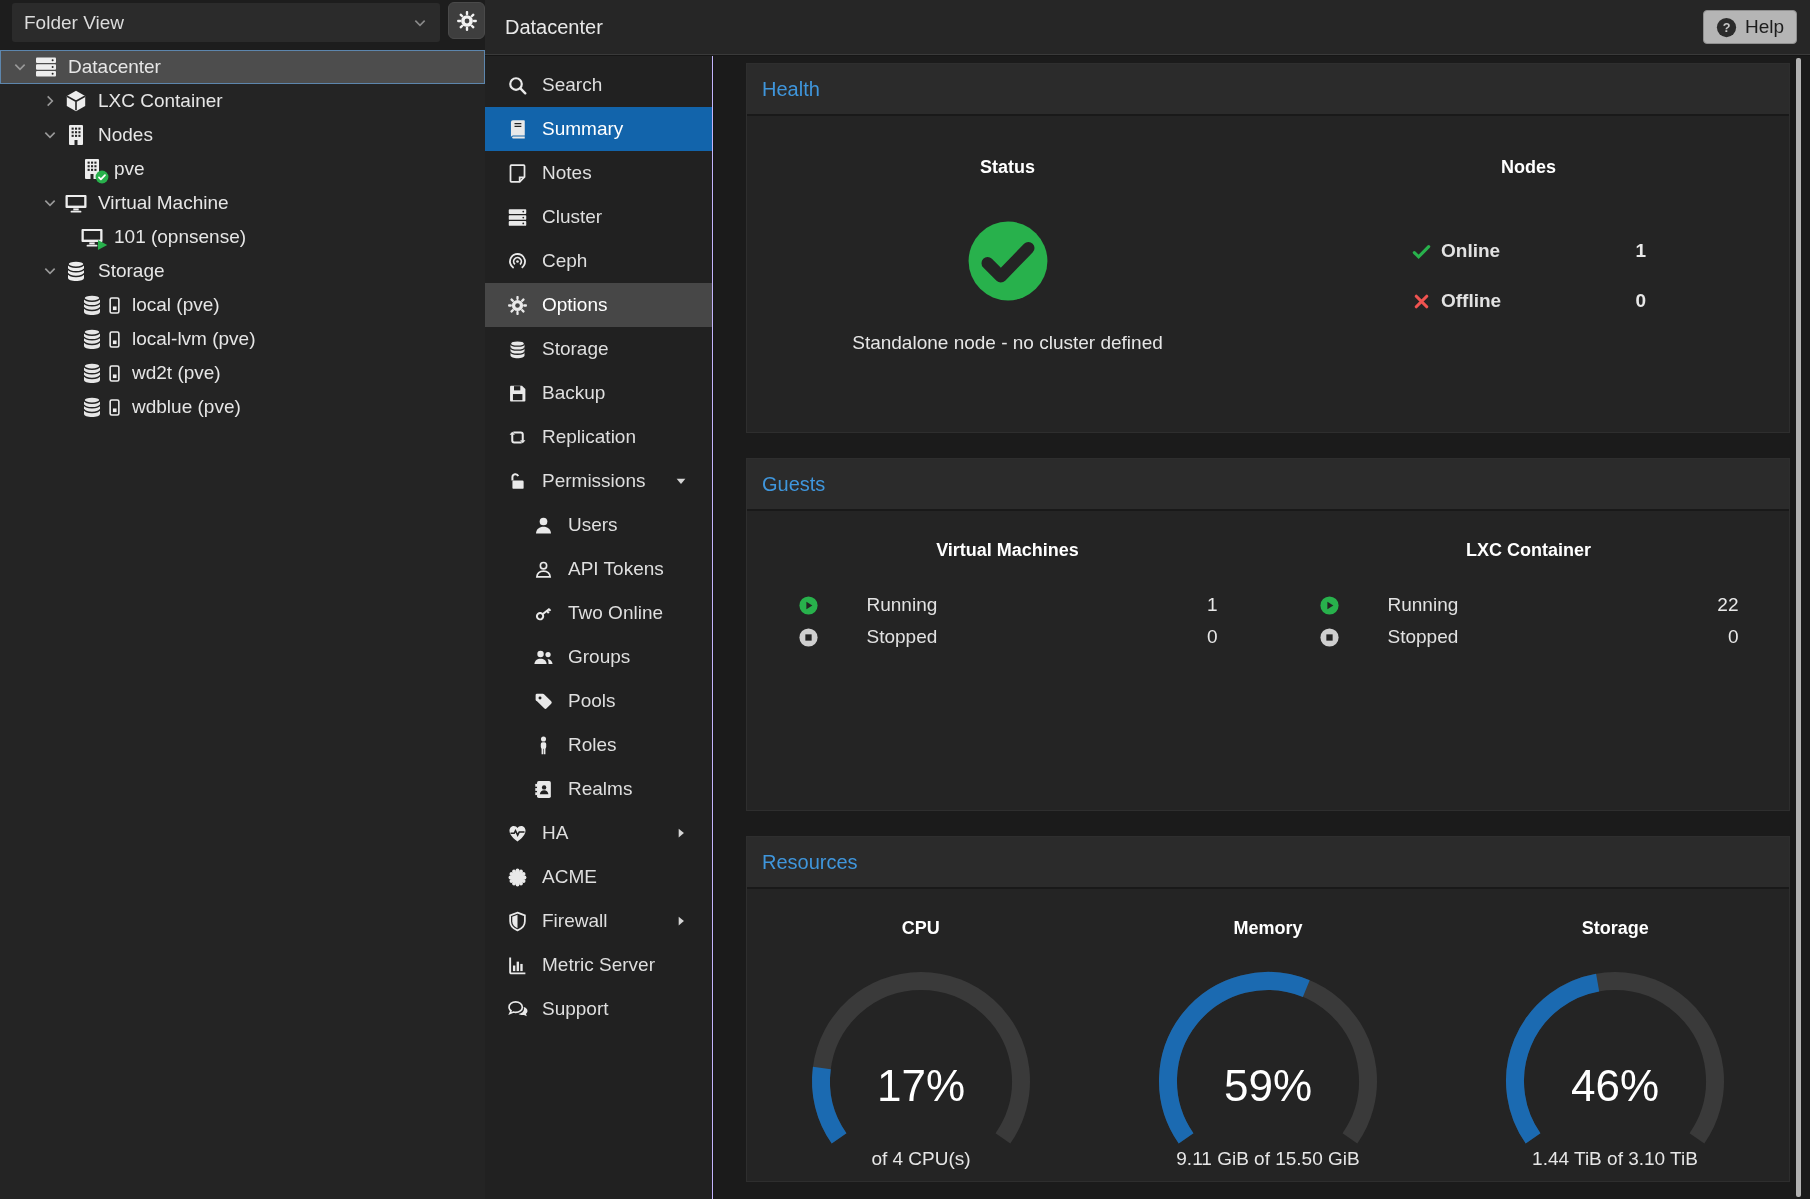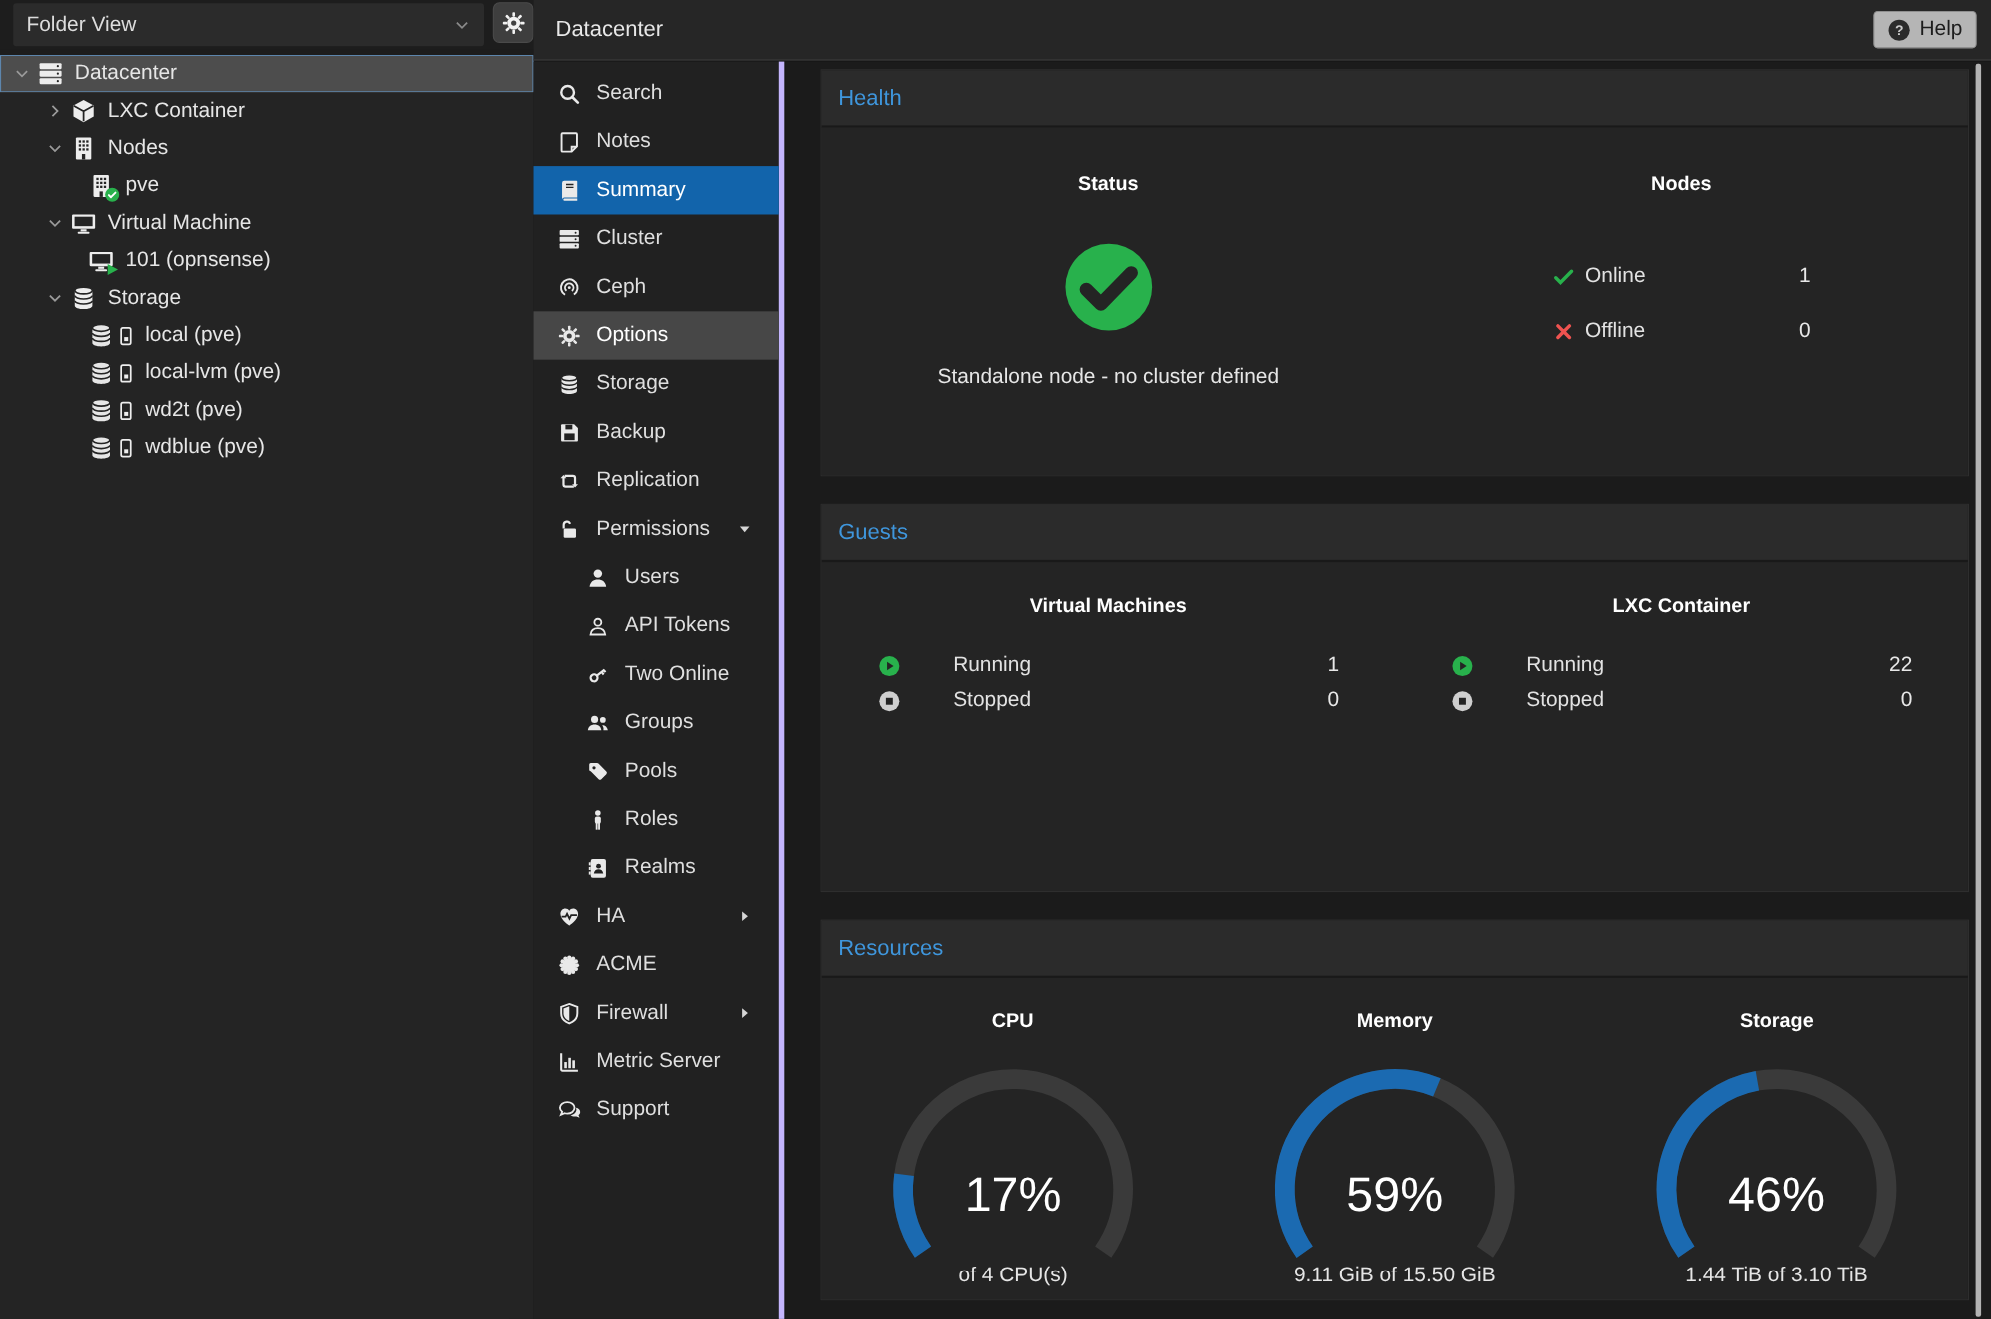--- a/index.html
+++ b/index.html
@@ -36,21 +36,21 @@
   
   .topbar { position:absolute; left:485px; top:0; width:1325px; height:55px; background:#262626;
             border-bottom:1px solid #3a3a3a; display:flex; align-items:center; }
   .topbar .title { padding-left:20px; font-size:20px; color:#e8e8e8; }
   .helpbtn { margin-left:auto; margin-right:13px; height:34px; display:flex; align-items:center; gap:8px;
              background:#b5b5b5; border:1px solid #8f8f8f; border-radius:4px; padding:0 12px;
              color:#1d1d1d; font-size:19px; }
 
   
   .navpanel { position:absolute; left:485px; top:56px; width:228px; height:1143px; background:#212121;
-              border-right:5px solid #c4b5fd; padding-top:7px; }
+              border-right:1px solid #c4b5fd; padding-top:7px; }
   .nrow { display:flex; align-items:center; height:44px; padding-left:22px; color:#dfdfdf; cursor:default; }
   .nrow .nico { width:21px; height:21px; margin-right:14px; color:#e9e9e9; }
   .nrow.sub { padding-left:48px; }
   .nrow.selected { background:#1264ab; color:#ffffff; }
   .nrow.hovered { background:#474747; color:#ffffff; }
   .nrow .caret { margin-left:auto; margin-right:24px; width:14px; height:14px; color:#d5d5d5; }
 
   
   .content { position:absolute; left:714px; top:56px; width:1096px; height:1143px; background:#1b1b1b;
              padding:7px 20px 0 32px; }
@@ -59,21 +59,21 @@
              font-size:20px; color:#3f96dc; border-bottom:2px solid #191919; }
   .panel-b { background:#242424; }
   .cols { display:flex; }
   .col { flex:1; display:flex; flex-direction:column; align-items:center; }
   .colhead { font-size:18px; font-weight:bold; color:#ffffff; line-height:30px; }
 
   #health-body { height:316px; }
   #health-body .col { padding-top:36px; }
   .statuscircle { width:86px; height:86px; margin-top:36px; color:#28b14c; }
   .statusmsg { margin-top:28px; color:#e6e6e6; }
-  .noderows { width:235px; margin-top:44px; }
+  .noderows { width:235px; margin-top:44px;font-weight:bold; }
   .noderow { display:flex; align-items:center; height:50px; }
   .noderow .sic { width:21px; height:21px; margin-right:9px; }
   .noderow .val { margin-left:auto; color:#e8e8e8; }
   .ok { color:#28b14c; } .err { color:#ef5350; }
 
   #guests-body { height:299px; }
   #guests-body .col { padding-top:24px; }
   .guestrows { width:420px; margin-top:24px; }
   .guestrow { display:flex; align-items:center; height:32px;gap:39px; }
   .guestrow .gic { width:21px; height:21px; margin-right:9px; }
@@ -441,31 +441,31 @@
   </div>
 </div>
 
 <div class="navpanel">
   <div class="nrow">
     <svg class="ic nico">
         <use href="#i-search"></use>
       </svg>
     <span>Search</span>
   </div>
+  <div class="nrow selected">
+    <svg class="ic nico">
+        <use href="#i-book"></use>
+      </svg>
+    <span>Summary</span>
+  </div>
   <div class="nrow">
     <svg class="ic nico">
         <use href="#i-note"></use>
       </svg>
     <span>Notes</span>
-  </div>
-  <div class="nrow selected">
-    <svg class="ic nico">
-        <use href="#i-book"></use>
-      </svg>
-    <span>Summary</span>
   </div>
   <div class="nrow">
     <svg class="ic nico">
         <use href="#i-server"></use>
       </svg>
     <span>Cluster</span>
   </div>
   <div class="nrow">
     <svg class="ic nico">
         <use href="#i-ceph"></use>

